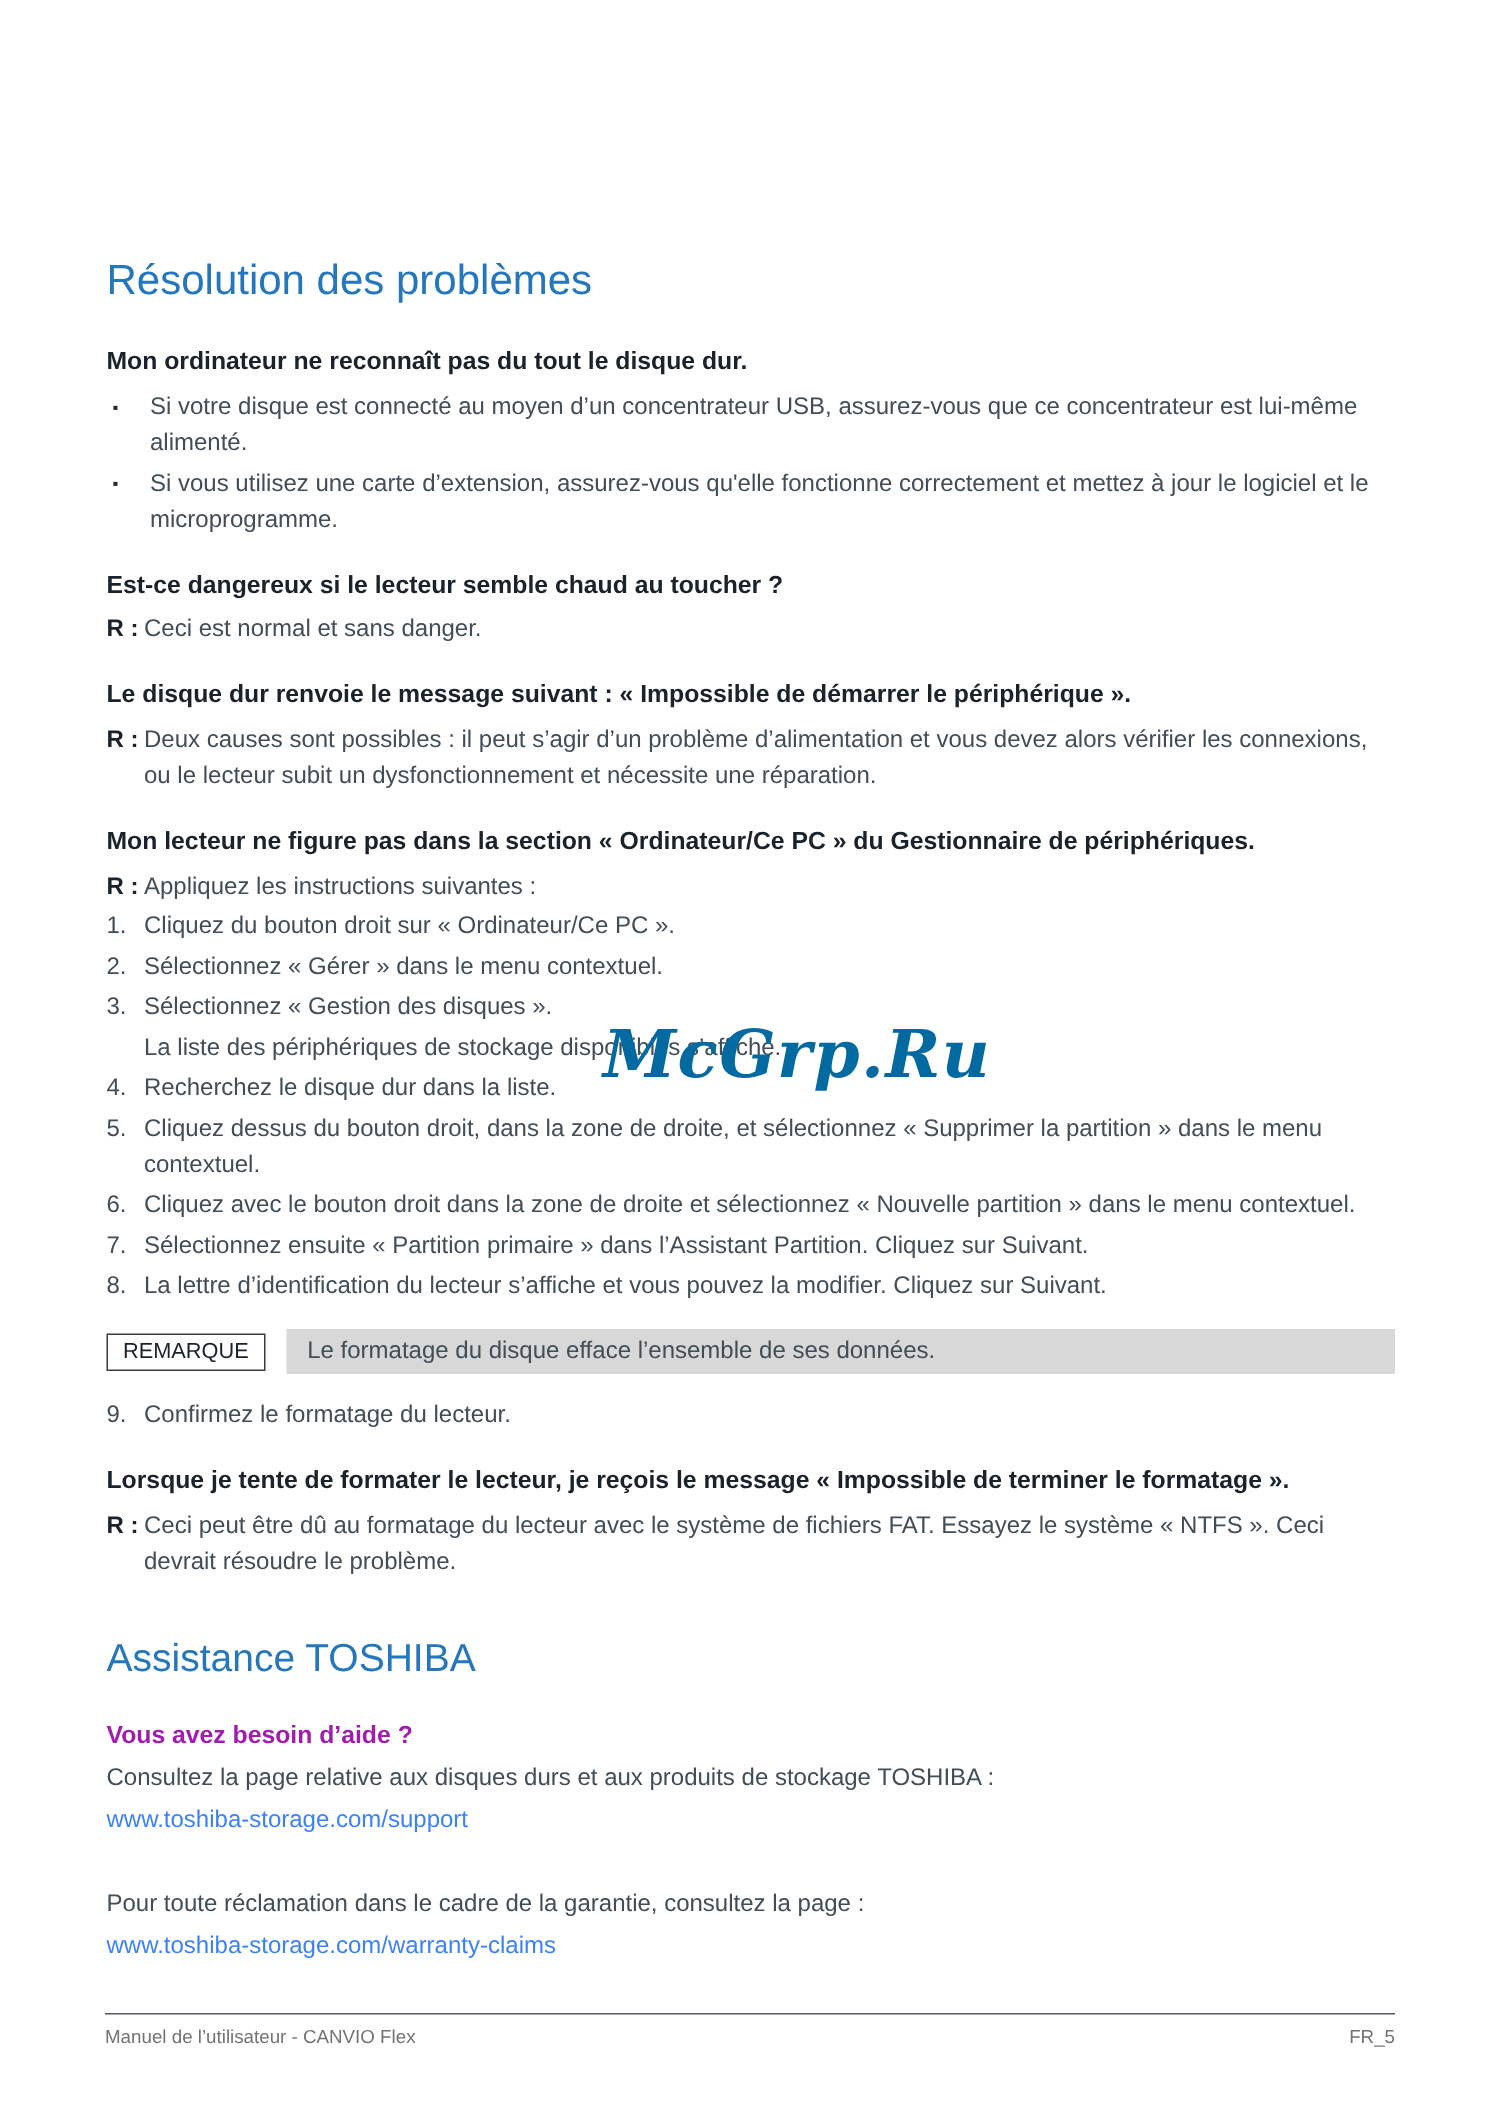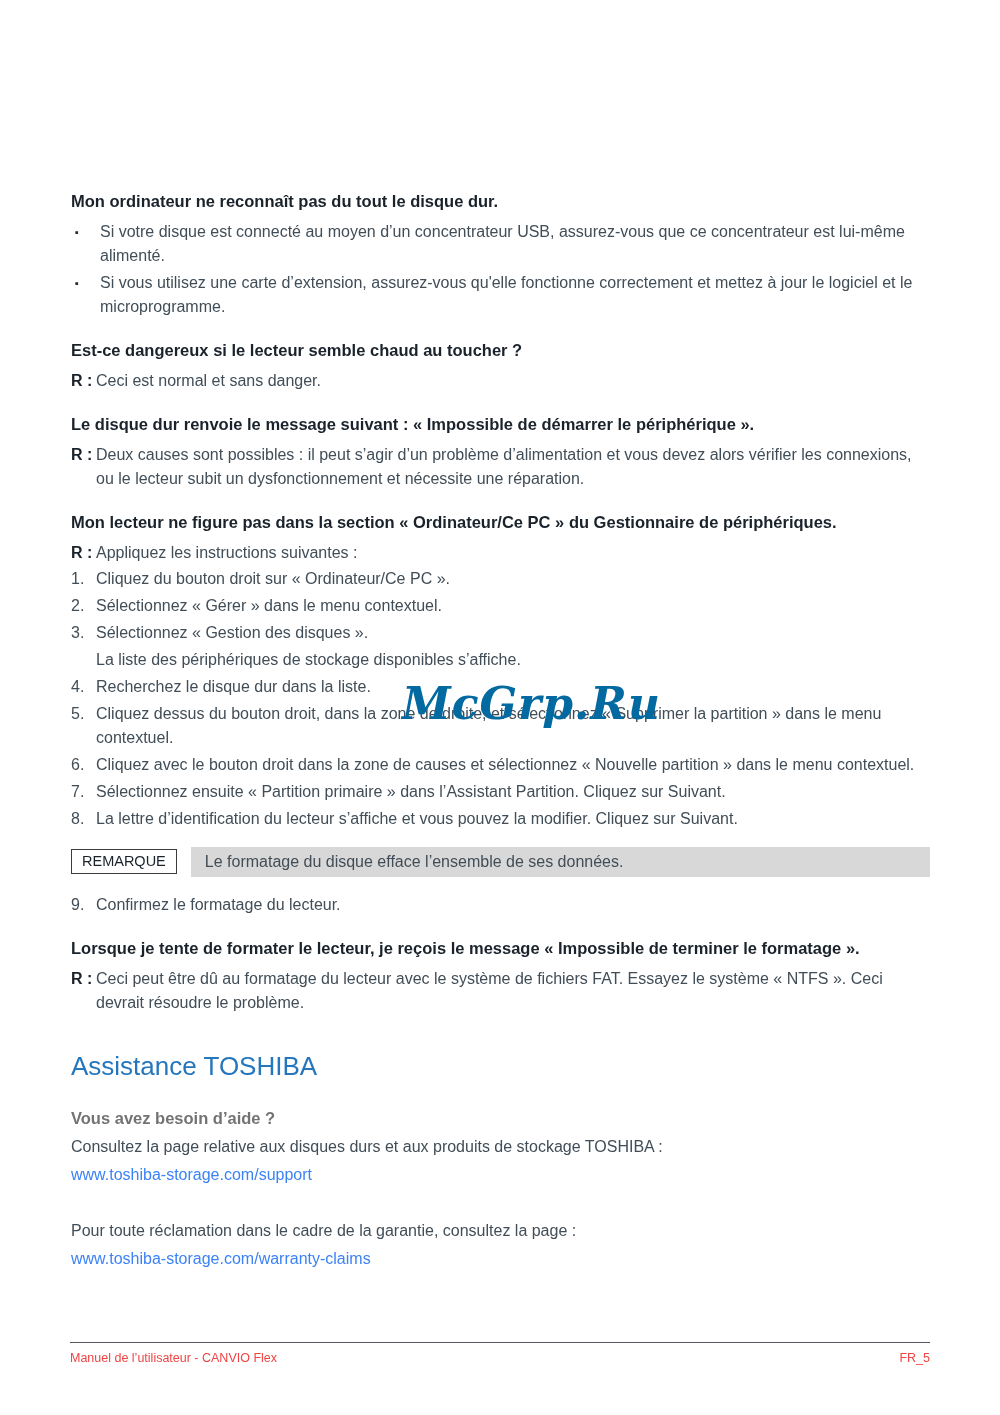--- a/index.html
+++ b/index.html
@@ -40,21 +40,21 @@
 
   .qhead {
     color: #1a222b;
     font-weight: 700;
     font-size: 16.5px;
     line-height: 1.45;
     margin: 20px 0 6px 0;
   }
 
   .sub-bold {
-    color: #737373;
+    color: #a21caf;
     font-weight: 700;
     font-size: 16.5px;
     margin: 0 0 4px 0;
   }
 
   .bullets { margin: 4px 0 0 0; }
   .bullet { display: flex; margin: 0 0 3px 0; }
   .bullet::before {
     content: "▪";
     flex: 0 0 25px;
@@ -113,21 +113,21 @@
   .footer {
     position: absolute;
     left: 70px;
     right: 70px;
     bottom: 50px;
     border-top: 1px solid #555b61;
     padding-top: 8px;
     display: flex;
     justify-content: space-between;
     font-size: 12.5px;
-    color: #ef4444;
+    color: #737373;
   }
 
   .watermark {
     position: absolute;
     left: 402px;
     top: 678px;
     font-family: "DejaVu Serif", serif;
     font-style: italic;
     font-weight: 700;
     font-size: 44px;
@@ -137,20 +137,21 @@
     pointer-events: none;
   }
 </style>
 </head>
 <body>
 
 <div class="page">
 
   <div class="content">
 
+    <h1 class="h1">Résolution des problèmes</h1>
 
     
     <div class="qhead">Mon ordinateur ne reconnaît pas du tout le disque dur.</div>
     <div class="bullets">
       <div class="bullet">
         <span class="txt">Si votre disque est connecté au moyen d’un concentrateur USB, assurez-vous que ce concentrateur est lui-même alimenté.</span>
       </div>
       <div class="bullet">
         <span class="txt">Si vous utilisez une carte d’extension, assurez-vous qu'elle fonctionne correctement et mettez à jour le logiciel et le microprogramme.</span>
       </div>
@@ -197,21 +198,21 @@
       <div class="step">
         <span class="num">4.</span>
         <span class="txt">Recherchez le disque dur dans la liste.</span>
       </div>
       <div class="step">
         <span class="num">5.</span>
         <span class="txt">Cliquez dessus du bouton droit, dans la zone de droite, et sélectionnez « Supprimer la partition » dans le menu contextuel.</span>
       </div>
       <div class="step">
         <span class="num">6.</span>
-        <span class="txt">Cliquez avec le bouton droit dans la zone de causes et sélectionnez « Nouvelle partition » dans le menu contextuel.</span>
+        <span class="txt">Cliquez avec le bouton droit dans la zone de droite et sélectionnez « Nouvelle partition » dans le menu contextuel.</span>
       </div>
       <div class="step">
         <span class="num">7.</span>
         <span class="txt">Sélectionnez ensuite « Partition primaire » dans l’Assistant Partition. Cliquez sur Suivant.</span>
       </div>
       <div class="step">
         <span class="num">8.</span>
         <span class="txt">La lettre d’identification du lecteur s’affiche et vous pouvez la modifier. Cliquez sur Suivant.</span>
       </div>
     </div>

